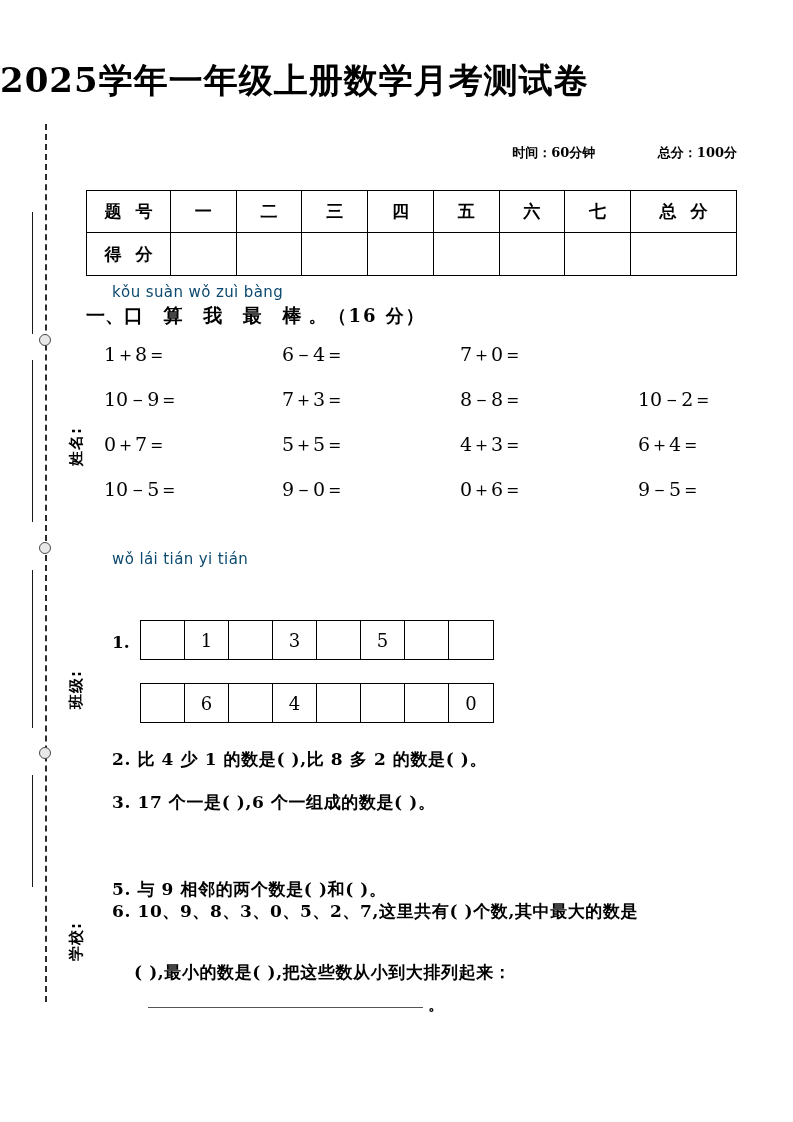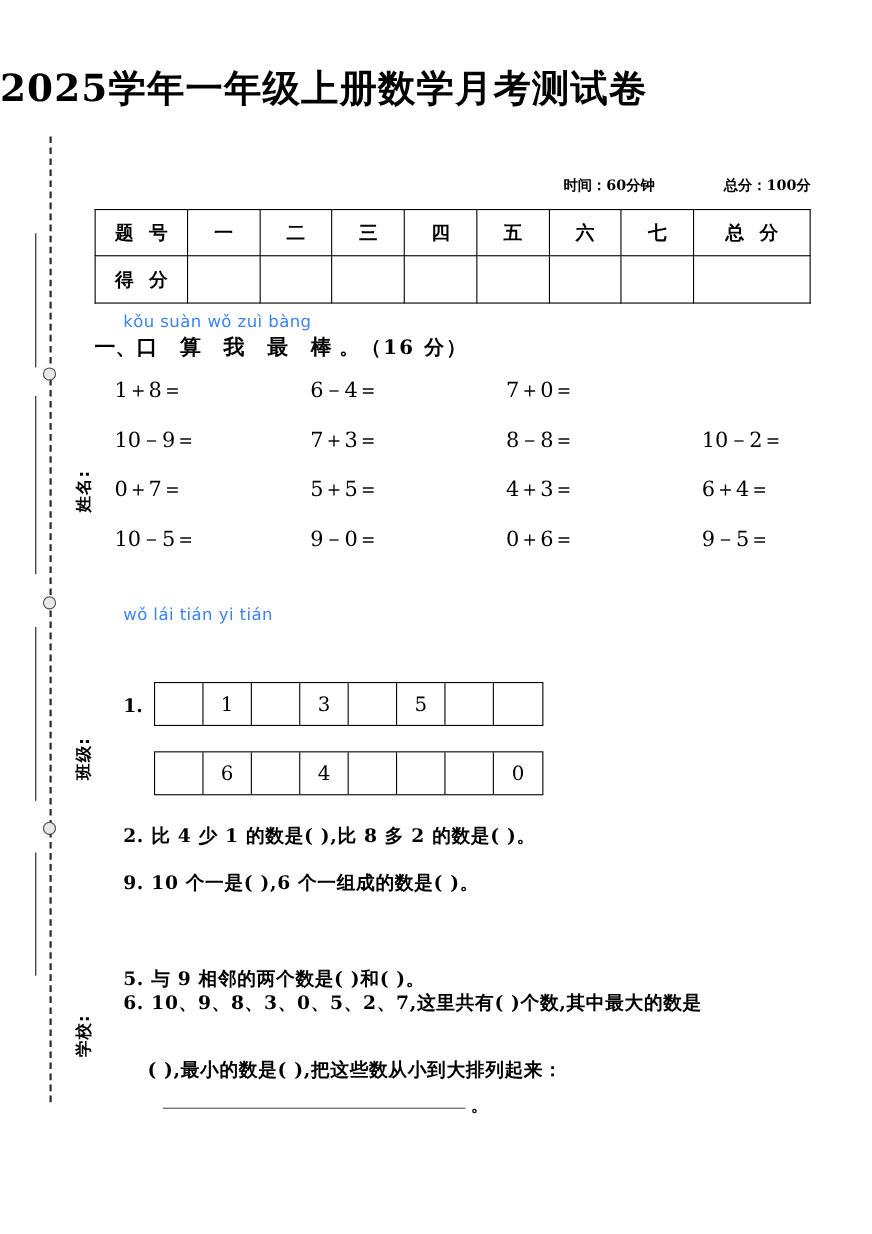--- a/index.html
+++ b/index.html
@@ -70,21 +70,21 @@
     font-size: 34px;
     font-weight: bold;
     letter-spacing: 1px;
     white-space: nowrap;
   }
 
   
   .meta-row {
     position: absolute;
     left: 86px;
-    top: 160px;
+    top: 144px;
     width: 651px;
     text-align: right;
     font-family: "DejaVu Serif", "Liberation Serif", serif;
     font-size: 13px;
     font-weight: bold;
     white-space: nowrap;
   }
   .meta-row .meta-time { margin-right: 58px; }
 
   
@@ -114,21 +114,21 @@
 
   
   .section {
     position: absolute;
     left: 86px;
     width: 660px;
   }
   .pinyin {
     font-family: "DejaVu Sans", "Liberation Sans", sans-serif;
     font-size: 15px;
-    color: #3b82f6;
+    color: #0c4a6e;
     margin-left: 26px;
     letter-spacing: 0.4px;
     white-space: nowrap;
   }
   .sec-title {
     font-family: "DejaVu Serif", "Liberation Serif", serif;
     font-size: 19px;
     font-weight: bold;
     white-space: nowrap;
     margin-top: 2px;
@@ -321,20 +321,20 @@
       <div class="cell"></div>
       <div class="cell">4</div>
       <div class="cell"></div>
       <div class="cell"></div>
       <div class="cell"></div>
       <div class="cell">0</div>
     </div>
   </div>
 
   <div class="q" style="top:748px;">2. 比 4 少 1 的数是(          ),比 8 多 2 的数是(          )。</div>
-  <div class="q" style="top:791px;">9. 10 个一是(          ),6 个一组成的数是(          )。</div>
+  <div class="q" style="top:791px;">3. 17 个一是(          ),6 个一组成的数是(          )。</div>
   <div class="q" style="top:878px;">5. 与 9 相邻的两个数是(          )和(          )。</div>
   <div class="q" style="top:900px;">6. 10、9、8、3、0、5、2、7,这里共有(          )个数,其中最大的数是</div>
   <div class="q" style="top:961px; left:134px;">(          ),最小的数是(          ),把这些数从小到大排列起来：</div>
   <div class="answer-line" style="top:1007px;"></div>
   <div class="answer-period" style="top:995px;">。</div>
 
 </div>
 
 </body></html>

